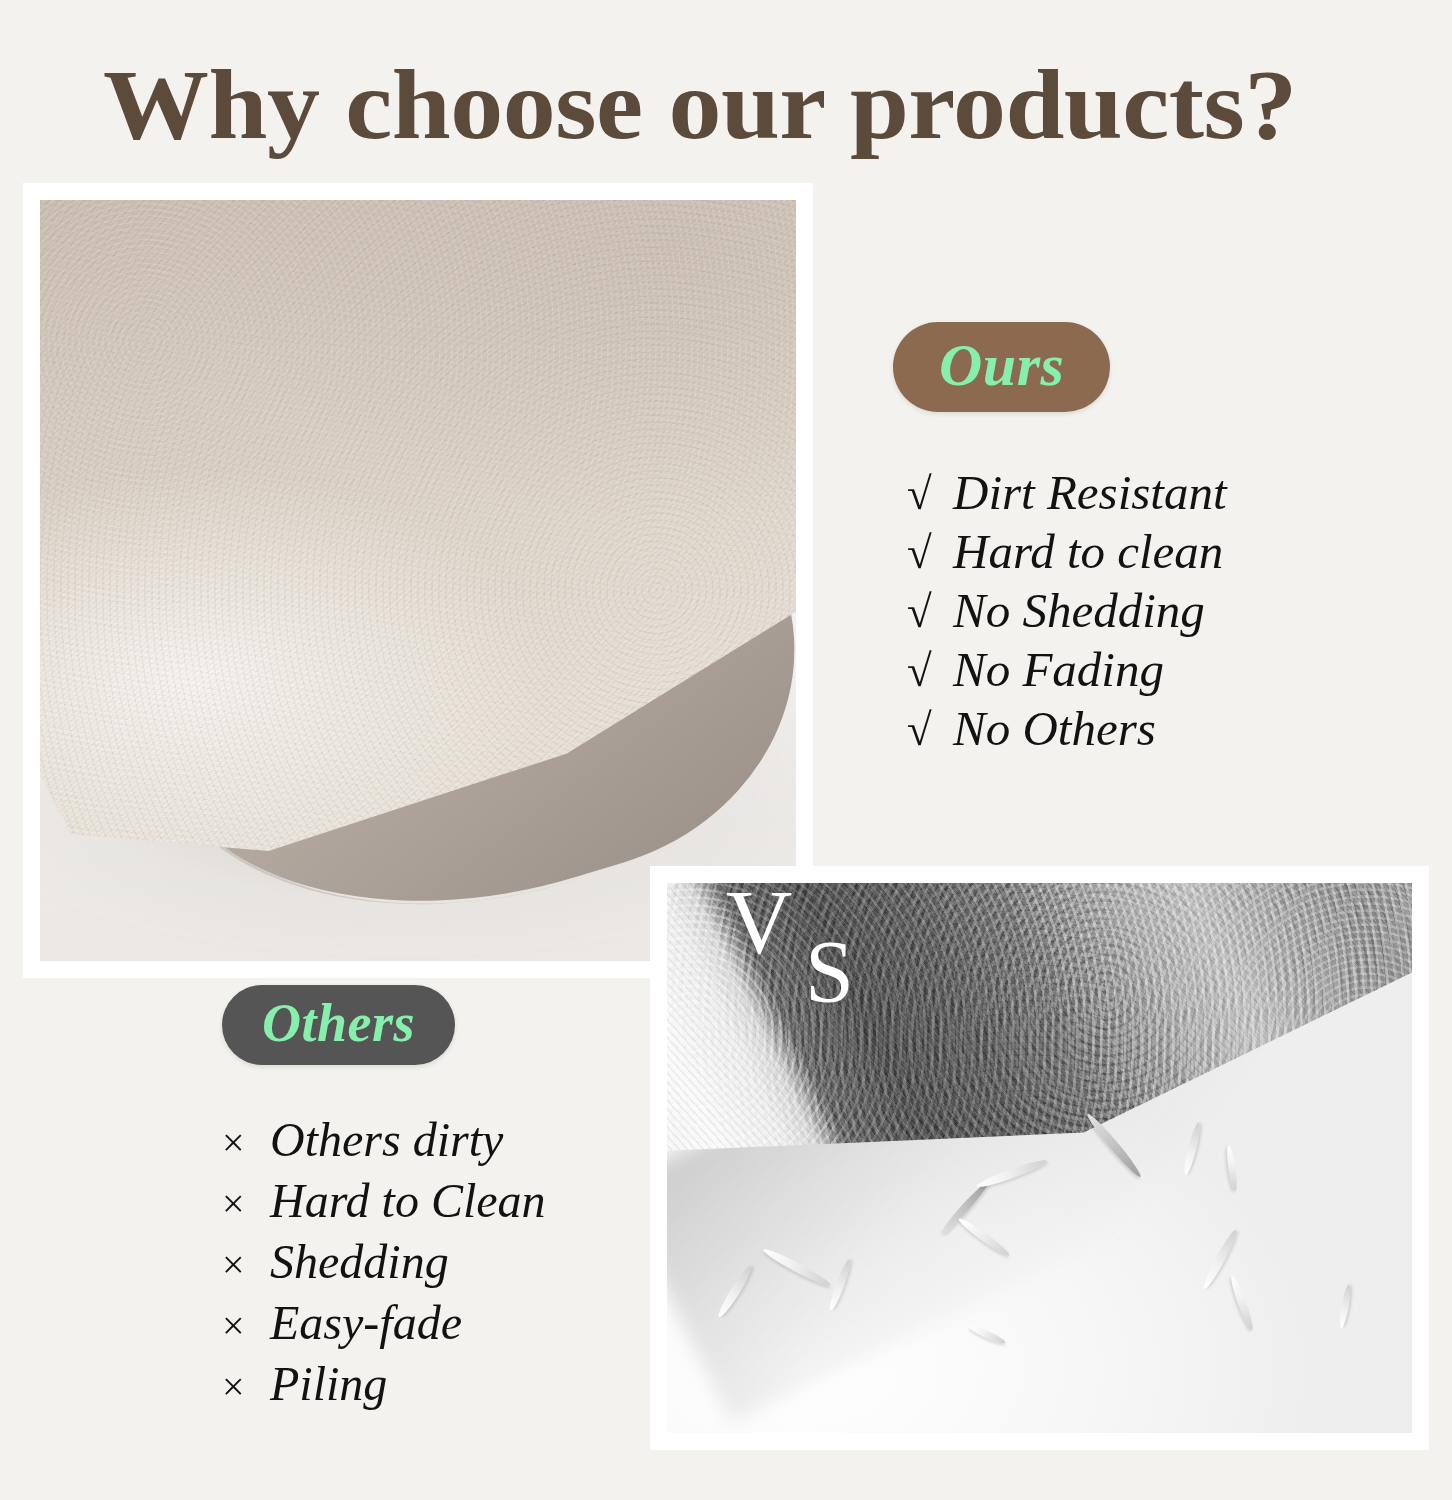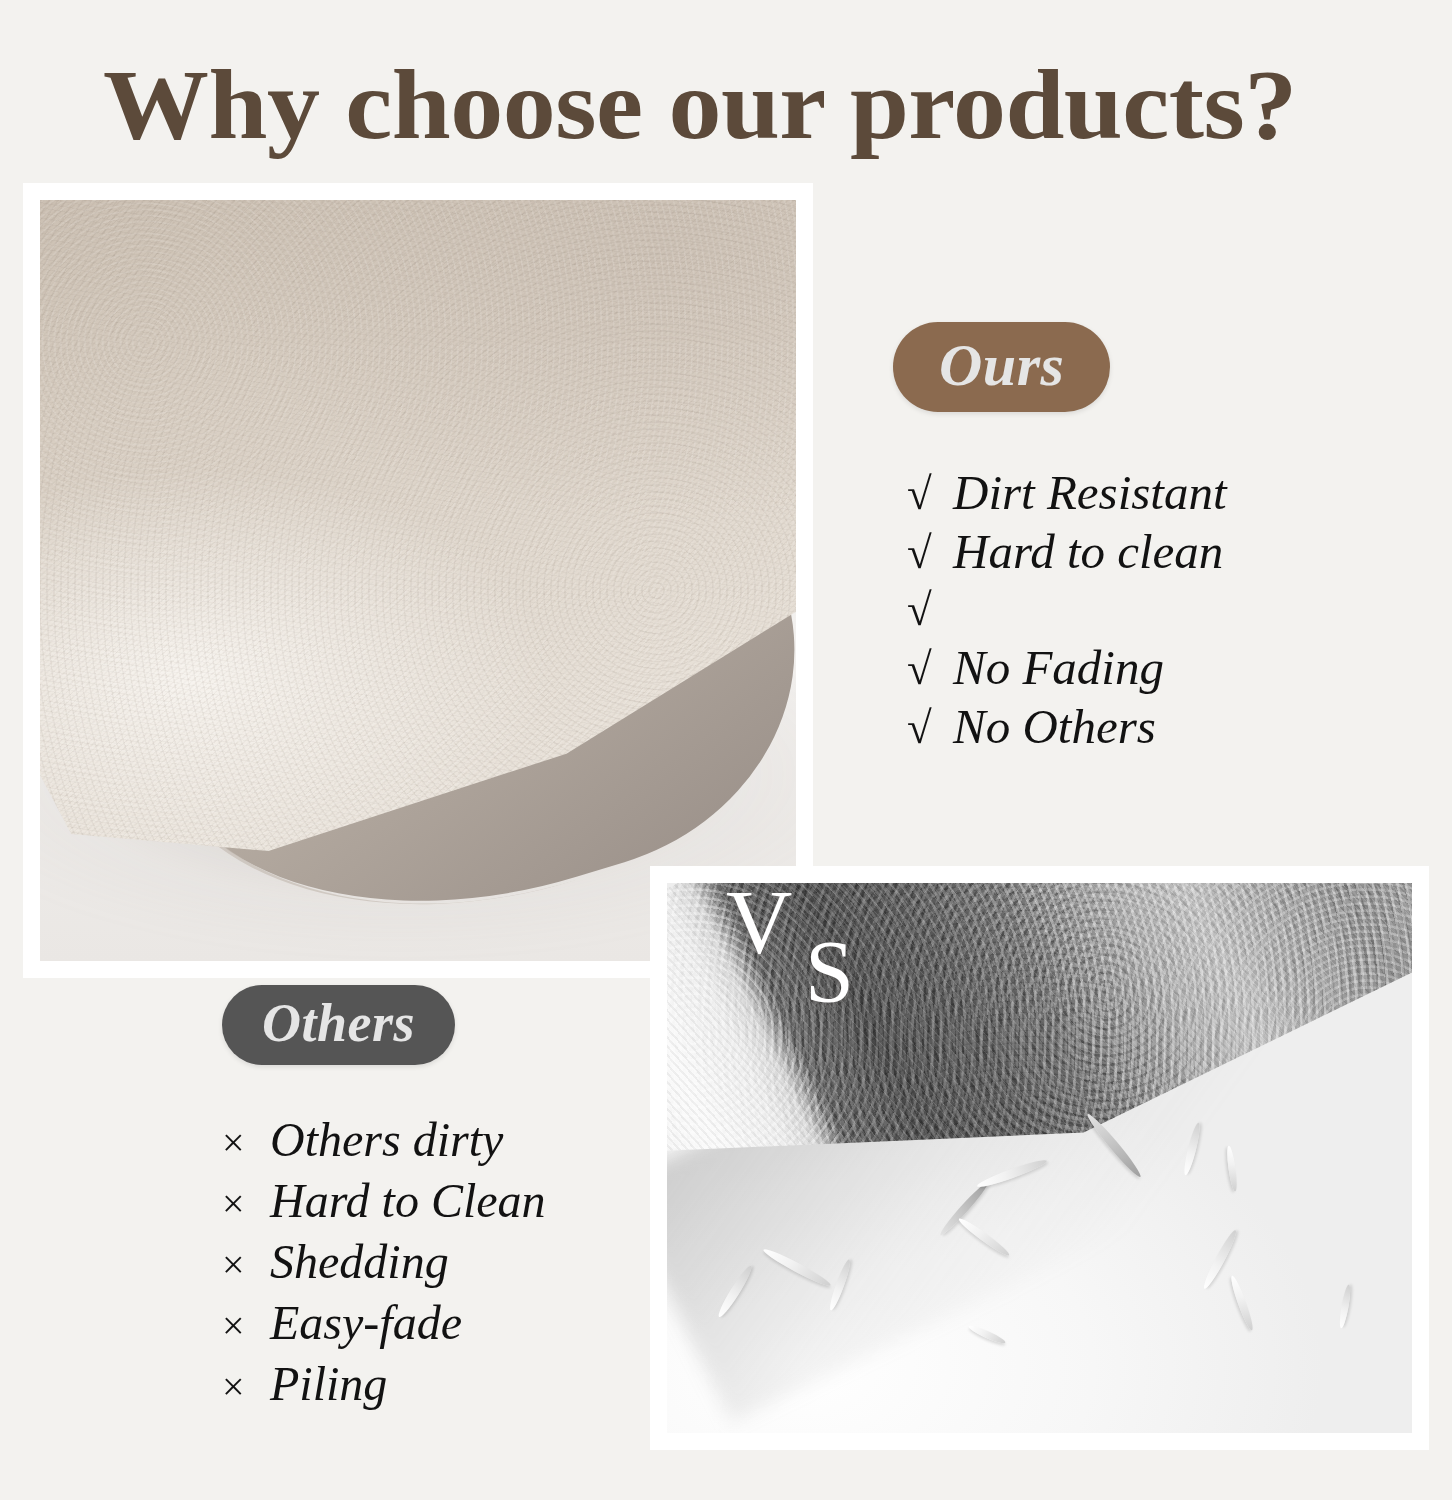--- a/index.html
+++ b/index.html
@@ -317,21 +317,21 @@
   
   .panel {
     position: absolute;
     z-index: 5;
   }
   #panel-ours  { left: 893px; top: 322px;  width: 470px; }
   #panel-others{ left: 222px; top: 985px; width: 470px; }
 
   .badge {
     display: inline-block;
-    color: #e5e5e5;
+    color: #86efac;
     font-family: "Liberation Serif", "DejaVu Serif", serif;
     font-style: italic;
     font-weight: 700;
     text-align: left;
     border-radius: 999px;
     white-space: nowrap;
     box-shadow: 0 2px 5px rgba(0,0,0,0.10);
   }
   #badge-ours {
     background: #8b6a4f;
@@ -447,20 +447,21 @@
       <li class="feature-item">
         <span class="mark check">√</span>
         <span class="feature-label">Dirt Resistant</span>
       </li>
       <li class="feature-item">
         <span class="mark check">√</span>
         <span class="feature-label">Hard to clean</span>
       </li>
       <li class="feature-item">
         <span class="mark check">√</span>
+        <span class="feature-label">No Shedding</span>
       </li>
       <li class="feature-item">
         <span class="mark check">√</span>
         <span class="feature-label">No Fading</span>
       </li>
       <li class="feature-item">
         <span class="mark check">√</span>
         <span class="feature-label">No Others</span>
       </li>
     </ul>

